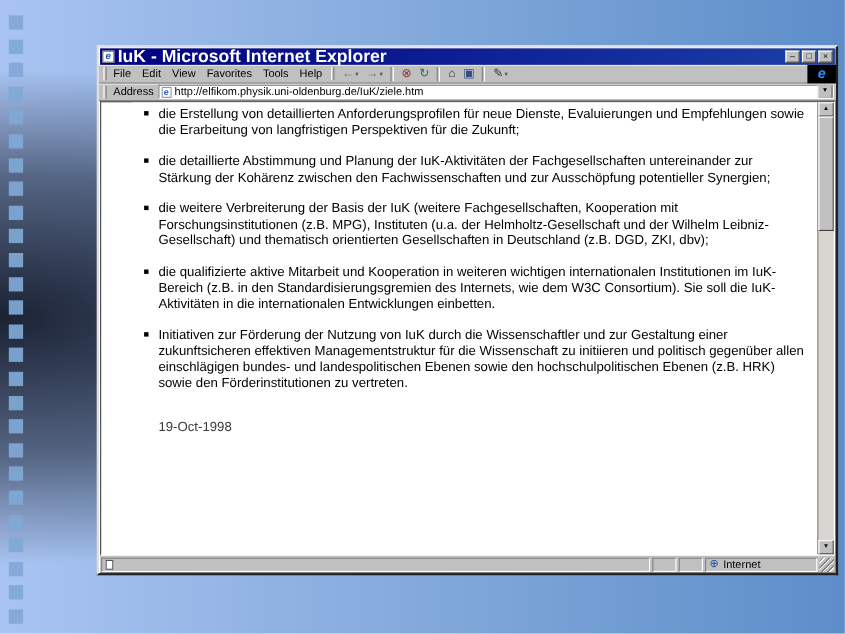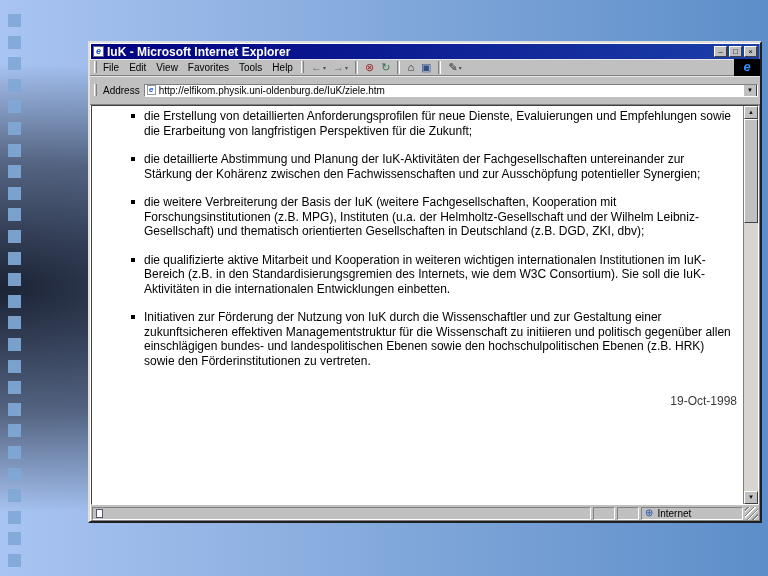--- a/index.html
+++ b/index.html
@@ -25,21 +25,21 @@
   .titlebar {
     height:15px; margin:1px 1px 0 1px;
     background:linear-gradient(to right,#000080 0%,#1c3fa8 100%);
     display:flex; align-items:center; padding:0 2px; flex:0 0 auto;
   }
   .title-icon {
     width:11px; height:11px; background:#fff; border:1px solid #667;
     color:#1656c8; font-size:9px; line-height:9px; font-weight:bold; font-style:italic;
     text-align:center; margin-right:3px; flex:0 0 auto;
   }
-  .title-text { color:#fff; font-size:12px; font-weight:bold; flex:1 1 auto; white-space:nowrap; overflow:hidden; }
+  .title-text { color:#fff; font-size:16px; font-weight:bold; flex:1 1 auto; white-space:nowrap; overflow:hidden; }
   .controls { display:flex; gap:2px; flex:0 0 auto; }
   .ctrl {
     width:13px; height:11px; background:#c0c0c0;
     border:1px solid; border-color:#fff #404040 #404040 #fff;
     font-size:8px; line-height:8px; text-align:center; color:#000;
     font-family:"Liberation Sans",sans-serif; padding:0; cursor:default;
   }
   .row { display:flex; align-items:center; background:#c0c0c0; flex:0 0 auto; }
   .menutoolbar { height:17px; border-bottom:1px solid #808080; box-shadow:inset 0 1px 0 #e8e8e8; padding-left:2px; }
   .grip { width:3px; height:12px; border-left:1px solid #fff; border-right:1px solid #808080; margin:0 4px 0 2px; flex:0 0 auto; }
@@ -48,21 +48,21 @@
   .toolbar { display:flex; align-items:center; gap:1px; flex:1 1 auto; }
   .tb-btn { display:flex; align-items:center; padding:0 3px; height:15px; }
   .tb-glyph { font-size:11px; line-height:13px; }
   .tb-drop { font-size:6px; color:#555; margin-left:1px; }
   .tb-sep { width:3px; height:13px; border-left:1px solid #808080; border-right:1px solid #fff; margin:0 3px; }
   .ie-logo {
     width:26px; height:17px; background:#000; color:#2f8fff;
     font-size:13px; line-height:15px; font-weight:bold; font-style:italic; text-align:center;
     flex:0 0 auto;
   }
-  .addressbar { height:29px; border-bottom:1px solid #808080; box-shadow:inset 0 1px 0 #e8e8e8; padding:1px 2px; }
+  .addressbar { height:16px; border-bottom:1px solid #808080; box-shadow:inset 0 1px 0 #e8e8e8; padding:1px 2px; }
   .addr-label { font-size:10px; color:#000; margin:0 4px 0 2px; flex:0 0 auto; }
   .addr-field {
     flex:1 1 auto; height:13px; background:#fff;
     border:1px solid; border-color:#808080 #fff #fff #808080;
     display:flex; align-items:center; overflow:hidden;
   }
   .addr-icon {
     width:9px; height:10px; background:#fff; border:1px solid #8899aa; margin:0 3px 0 2px;
     color:#1656c8; font-size:8px; line-height:8px; font-weight:bold; font-style:italic; text-align:center; flex:0 0 auto;
   }
@@ -80,21 +80,21 @@
   .side-link { font-size:12px; color:#2233cc; margin-bottom:13px; white-space:nowrap; }
   .side-link:last-child { margin-top:auto; margin-bottom:0; }
   .main { flex:1 1 auto; background:#fff; padding:3px 6px 0 24px; overflow:hidden;margin-left:28px; }
   .bullets { list-style:none; }
   .bullets li {
     position:relative; font-size:12px; line-height:14.5px; color:#000; margin-bottom:14px; padding-right:2px;
   }
   .bullets li::before {
     content:""; position:absolute; left:-13px; top:5px; width:4px; height:4px; background:#000;
   }
-  .date { font-size:12px; color:#3a3a3a; margin-top:26px;text-align:right; }
+  .date { font-size:12px; color:#3a3a3a; margin-top:26px; }
   
   .vscroll { width:15px; flex:0 0 auto; background:#d8d5d0; position:relative; border-left:1px solid #808080; }
   .sb-btn {
     position:absolute; left:0; width:14px; height:13px; background:#c0c0c0;
     border:1px solid; border-color:#fff #404040 #404040 #fff;
     font-size:6px; line-height:11px; text-align:center; color:#111;
   }
   .sb-btn.up { top:0; }
   .sb-btn.down { bottom:0; }
   .sb-thumb {

